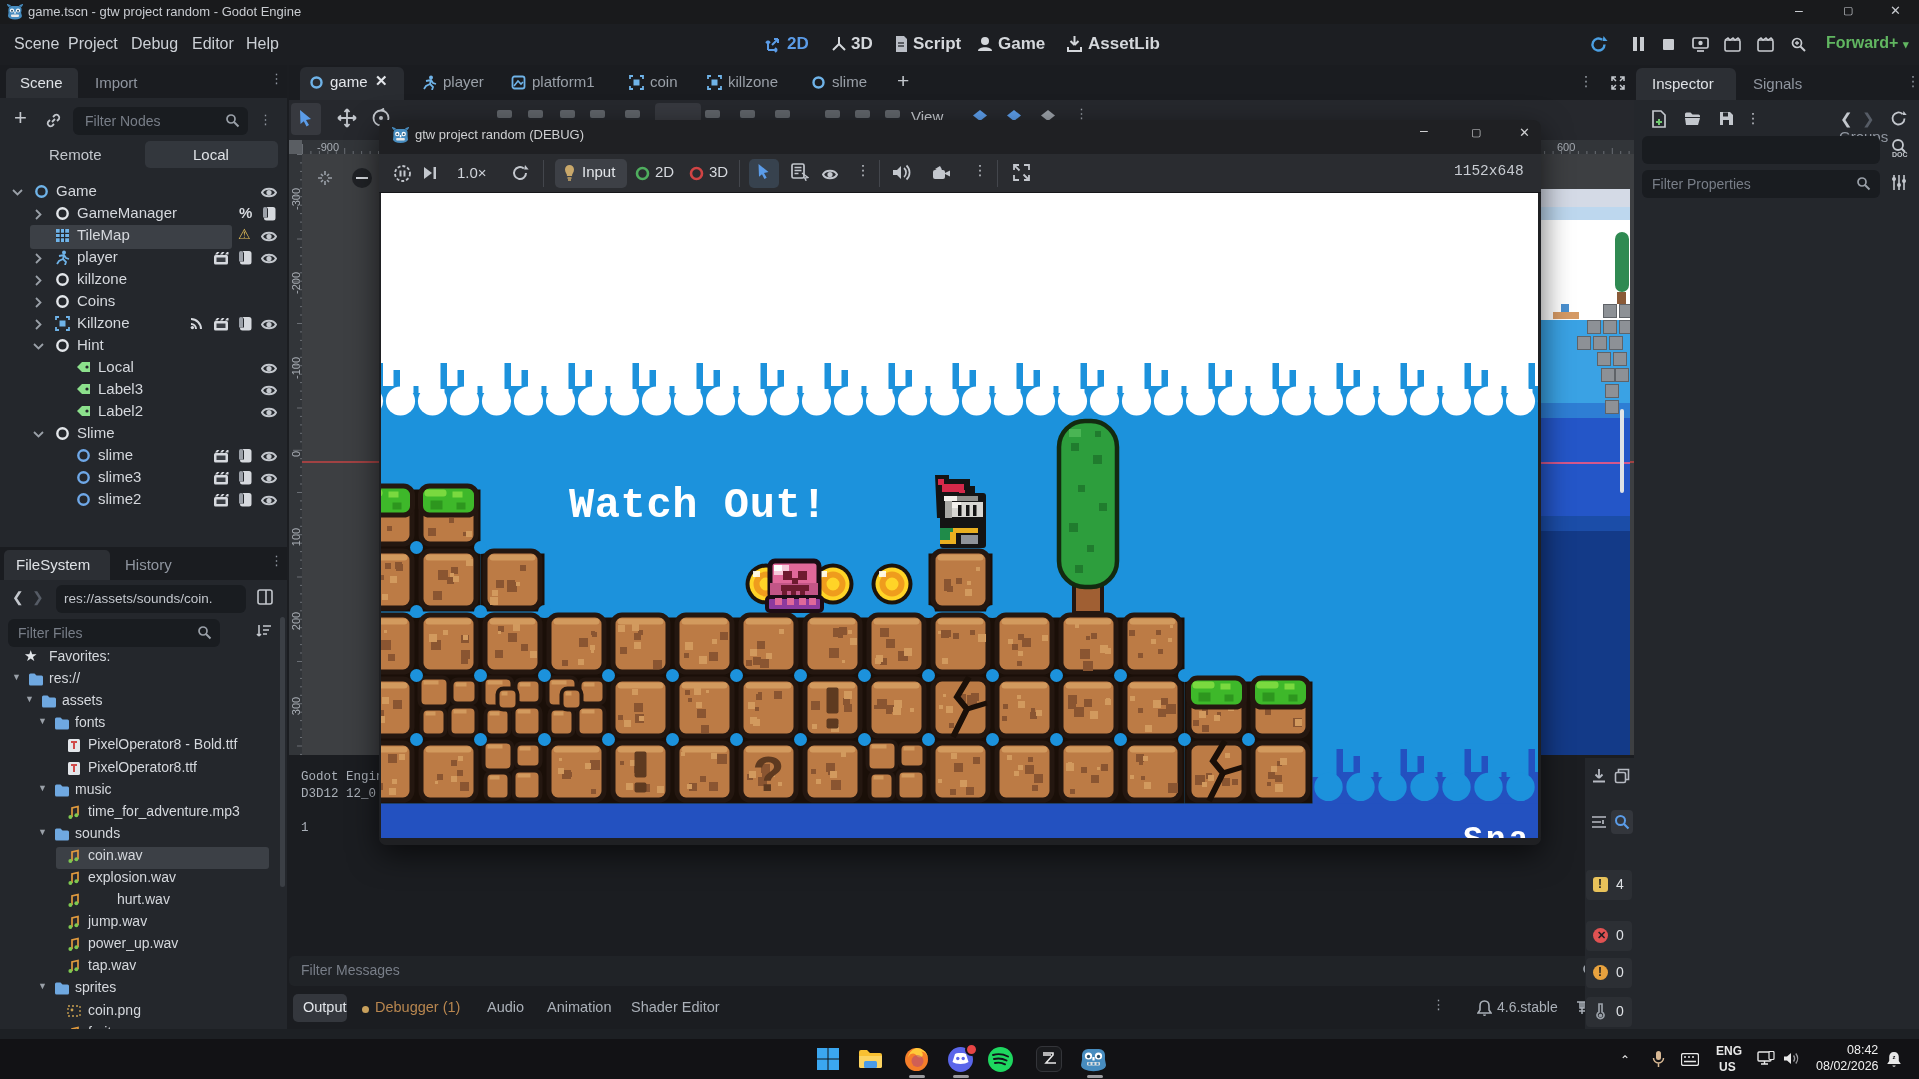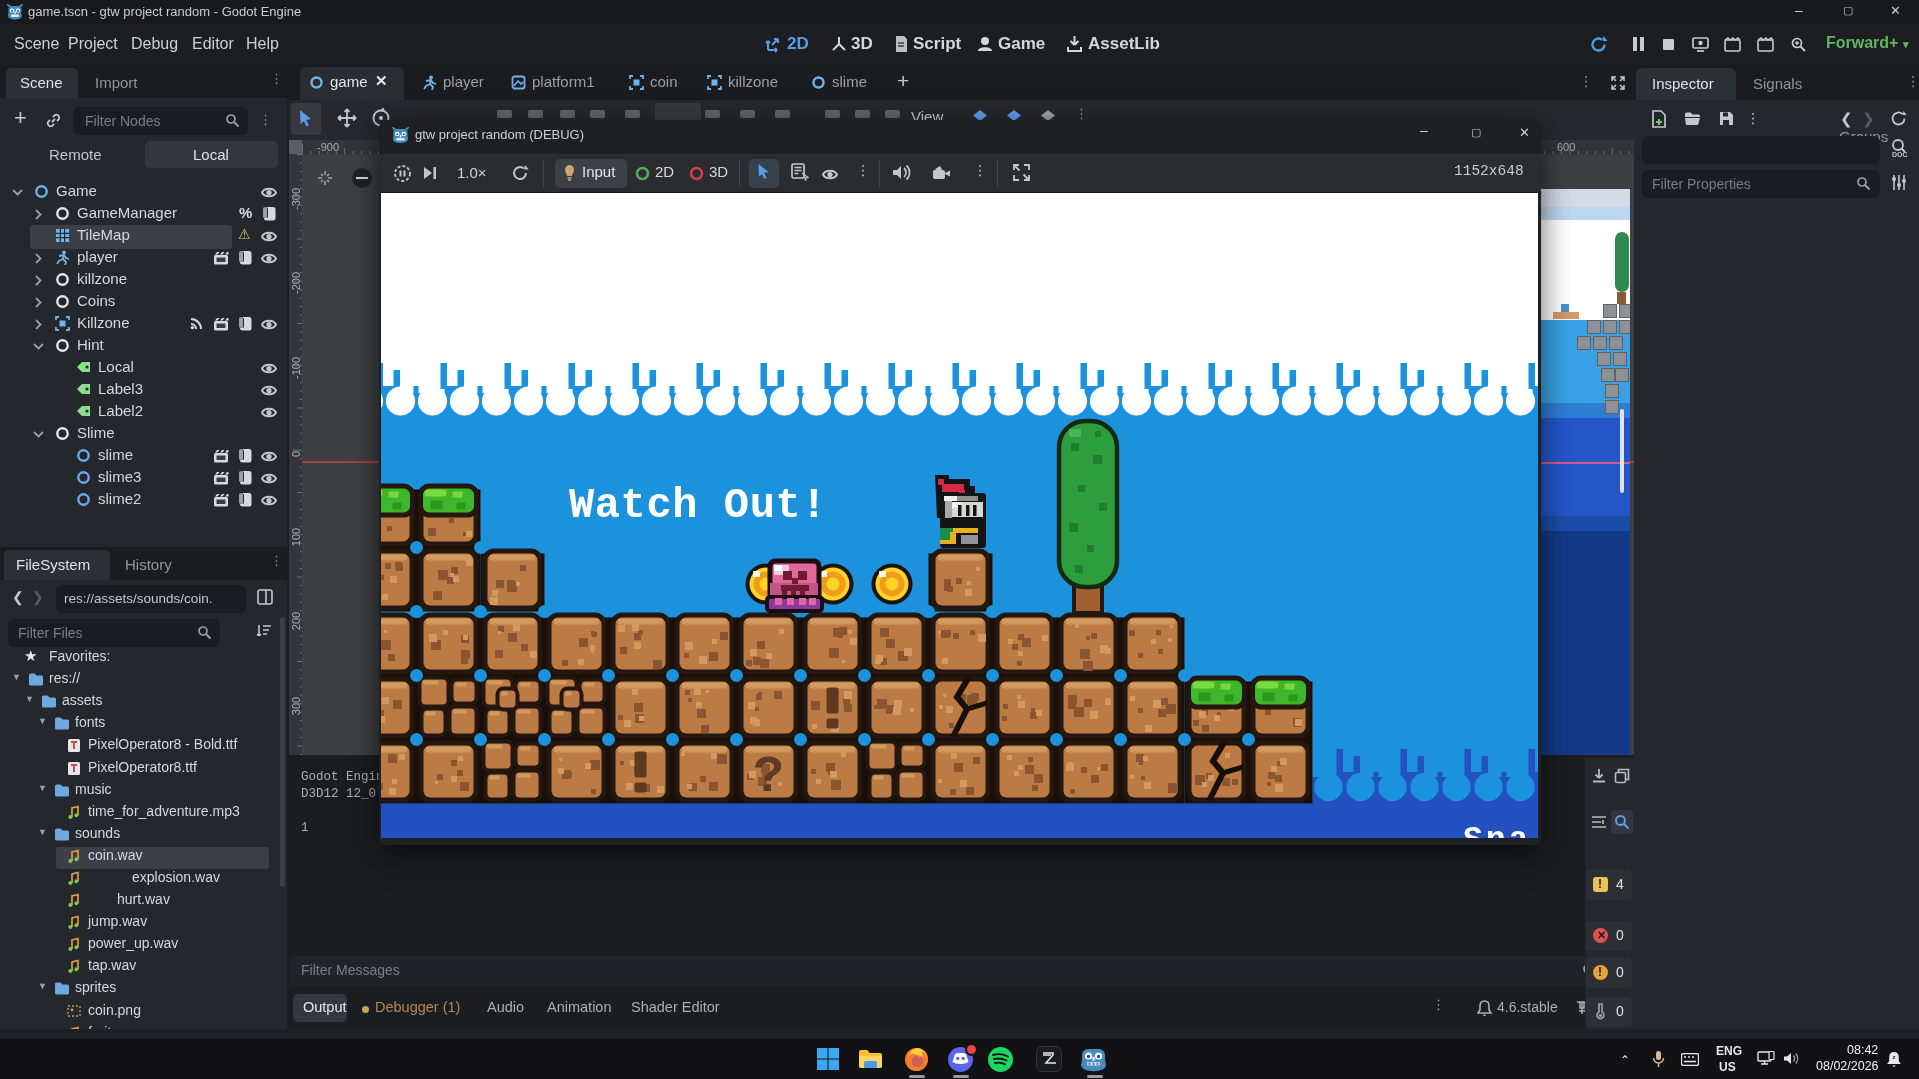--- a/index.html
+++ b/index.html
@@ -365,21 +365,21 @@
       <path d="M5 12 V3 l6-1.5 V10" stroke="#e09a3e" stroke-width="1.7" fill="none"></path>
       <circle cx="3.4" cy="12" r="2" fill="#7ec850"></circle>
       <circle cx="9.4" cy="10.3" r="2" fill="#7ec850"></circle>
     </svg>
 <div class="txt" style="left:88px;top:847px;font-size:14px;color:#d5d8dd;">coin.wav</div>
 <svg class="ab" style="left:67px;top:871px" width="14" height="15" viewBox="0 0 14 15">
       <path d="M5 12 V3 l6-1.5 V10" stroke="#e09a3e" stroke-width="1.7" fill="none"></path>
       <circle cx="3.4" cy="12" r="2" fill="#7ec850"></circle>
       <circle cx="9.4" cy="10.3" r="2" fill="#7ec850"></circle>
     </svg>
-<div class="txt" style="left:88px;top:869px;font-size:14px;color:#d5d8dd;margin-left:44px;">explosion.wav</div>
+<div class="txt" style="left:88px;top:869px;font-size:14px;color:#d5d8dd;">explosion.wav</div>
 <svg class="ab" style="left:67px;top:893px" width="14" height="15" viewBox="0 0 14 15">
       <path d="M5 12 V3 l6-1.5 V10" stroke="#e09a3e" stroke-width="1.7" fill="none"></path>
       <circle cx="3.4" cy="12" r="2" fill="#7ec850"></circle>
       <circle cx="9.4" cy="10.3" r="2" fill="#7ec850"></circle>
     </svg>
 <div class="txt" style="left:88px;top:891px;font-size:14px;color:#d5d8dd;margin-left:29px;">hurt.wav</div>
 <svg class="ab" style="left:67px;top:915px" width="14" height="15" viewBox="0 0 14 15">
       <path d="M5 12 V3 l6-1.5 V10" stroke="#e09a3e" stroke-width="1.7" fill="none"></path>
       <circle cx="3.4" cy="12" r="2" fill="#7ec850"></circle>
       <circle cx="9.4" cy="10.3" r="2" fill="#7ec850"></circle>

